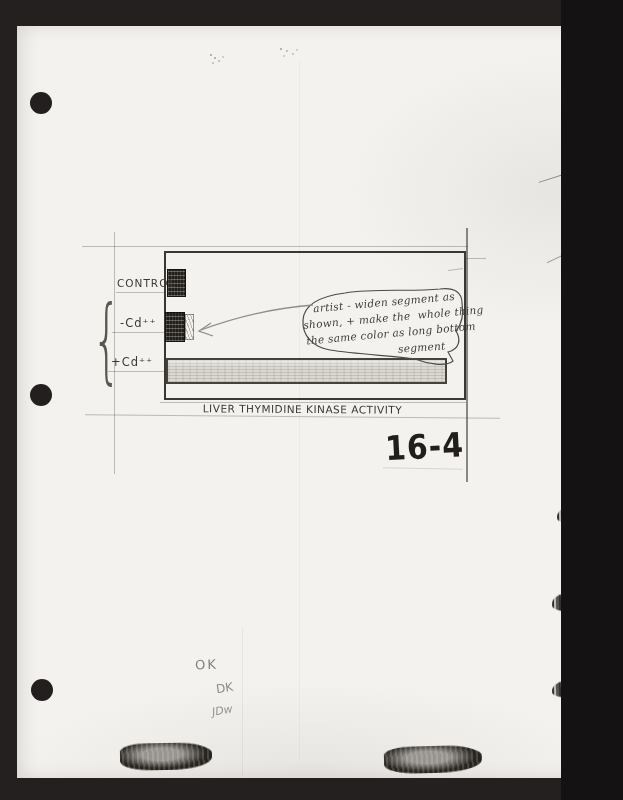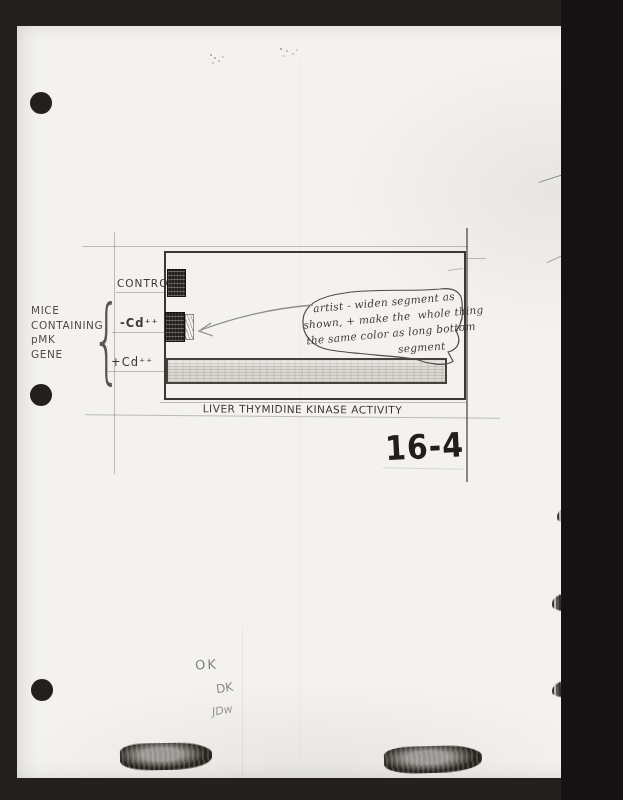--- a/index.html
+++ b/index.html
@@ -81,32 +81,26 @@
   <div class="pline" style="left:448px;top:269px;width:15px;height:1px;transform:rotate(-8deg);"></div>
 
   <div class="chart-box"></div>
 
   <div class="bar-dark" style="left: 168px; top: 270px; height: 26px; width: 17px;"></div>
   <div class="bar-dark" style="left: 166px; top: 313px; height: 28px; width: 18px;"></div>
   <div class="widen-sketch" style="left:185px;top:314px;width:9px;height:26px;"></div>
   <div class="bar-light" style="left: 166px; top: 358px; height: 26px; width: 281px;"></div>
 
   <div class="hand" style="left:117px;top:277px;font-size:10.5px;">CONTROL</div>
-  <div class="hand" style="left:120px;top:316px;font-size:11.5px;font-weight:bold;">-Cd⁺⁺</div>
+  <div class="hand" style="left:120px;top:316px;font-size:11.5px;">-Cd⁺⁺</div>
   <div class="hand" style="left:111px;top:355px;font-size:11.5px;">+Cd⁺⁺</div>
   <div class="pline" style="left:116px;top:292px;width:50px;height:1px;"></div>
   <div class="pline" style="left:112px;top:332px;width:54px;height:1px;"></div>
   <div class="pline" style="left:108px;top:371px;width:58px;height:1px;"></div>
 
-  <div style="left:31px;top:303px;font-size:10.5px;line-height:14.5px;letter-spacing:0.6px;color:#514d48;">
-    <span style="position:static;display:block;">MICE</span>
-    <span style="position:static;display:block;">CONTAINING</span>
-    <span style="position:static;display:block;">pMK</span>
-    <span style="position:static;display:block;">GENE</span>
-  </div>
   <div style="left:92px;top:296px;font-size:92px;line-height:90px;color:#5a5650;transform:scaleX(0.5);transform-origin:left top;font-weight:200;">{</div>
 
   <div style="left:160px;top:403px;width:285px;text-align:center;font-size:10.5px;letter-spacing:0.5px;color:#3c3935;transform:rotate(0.4deg);white-space:nowrap;">LIVER THYMIDINE KINASE ACTIVITY</div>
 
   <svg style="left:185px;top:278px;width:290px;height:100px;" viewBox="185 278 290 100">
     <path d="M 303,320 C 304,304 322,296 345,293 C 375,288 410,292 440,289
              C 455,287 462,293 462,303 C 464,315 461,325 456,331
              C 461,339 460,349 448,352 L 453,361 C 446,367 428,364 415,359
              C 394,356 355,354 330,350 C 313,347 302,336 303,320 Z" fill="none" stroke="#4e4b46" stroke-width="1.2"></path>
     <path d="M 313,305 C 275,308 236,317 201,330" fill="none" stroke="#8f8d88" stroke-width="1.3"></path>

